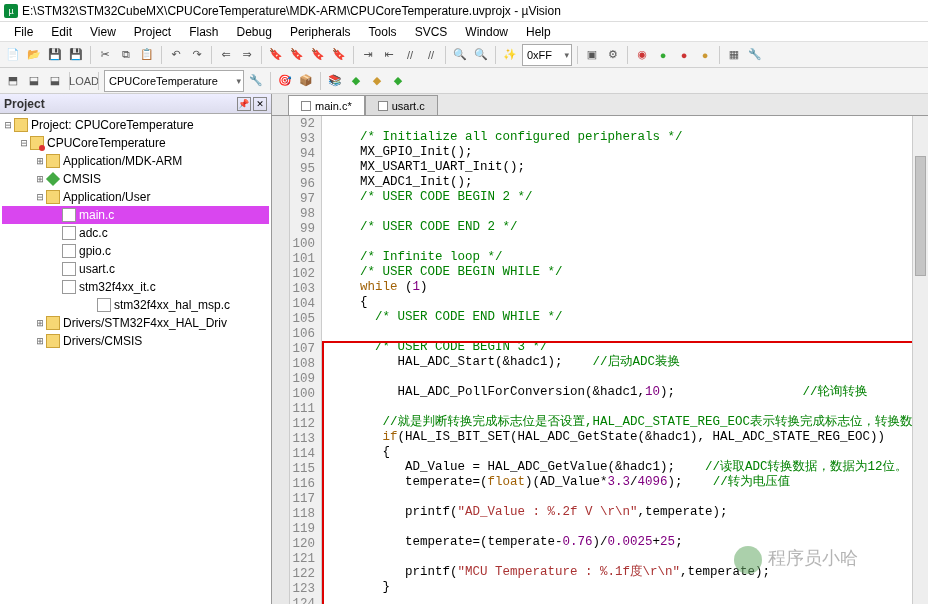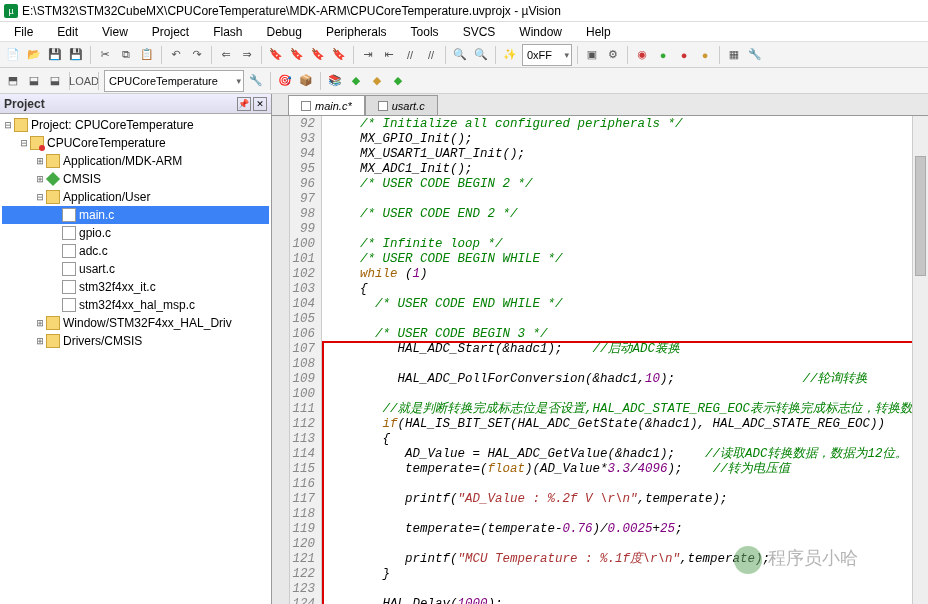--- a/index.html
+++ b/index.html
@@ -1,51 +1,51 @@
 <!DOCTYPE html>
 <html><head>
 <meta charset="utf-8">
 <style>
 * { box-sizing: border-box; margin: 0; padding: 0; }
 body { font-family: "Segoe UI", Tahoma, sans-serif; font-size: 12px; background: #f0f0f0; width: 928px; height: 604px; overflow: hidden; position: relative; }
 .titlebar { background: #fff; height: 22px; display: flex; align-items: center; padding-left: 4px; border-bottom: 1px solid #ddd; }
 .titlebar .icon { width: 14px; height: 14px; background: #0a8a3a; display: inline-block; margin-right: 4px; border-radius: 2px; font-size: 9px; color: #fff; text-align: center; line-height: 14px; }
-.menubar { background: #fff; height: 20px; display: flex; align-items: center; padding-left: 6px; gap: 8px; border-bottom: 1px solid #e0e0e0; }
+.menubar { background: #fff; height: 20px; display: flex; align-items: center; padding-left: 6px; gap: 2px; border-bottom: 1px solid #e0e0e0; }
 .menubar span { padding: 2px 8px; cursor: default; }
 .toolbar { background: #f4f4f4; height: 26px; display: flex; align-items: center; padding: 0 4px; gap: 3px; border-bottom: 1px solid #d0d0d0; }
 .tb-btn { width: 18px; height: 18px; border: 1px solid transparent; display: inline-flex; align-items: center; justify-content: center; font-size: 11px; color: #555; }
 .tb-sep { width: 1px; height: 18px; background: #ccc; margin: 0 2px; }
 .tb-combo { height: 22px; border: 1px solid #aaa; background: #fff; padding: 0 14px 0 4px; font-size: 11px; display: inline-flex; align-items: center; min-width: 50px; position: relative; }
 .tb-combo::after { content: '▾'; position: absolute; right: 2px; font-size: 9px; color: #666; }
 .toolbar2 { background: #f4f4f4; height: 26px; display: flex; align-items: center; padding: 0 4px; gap: 3px; border-bottom: 1px solid #d0d0d0; }
 .main-area { display: flex; height: calc(100% - 94px); }
 .project-panel { width: 272px; background: #fff; border-right: 1px solid #999; display: flex; flex-direction: column; }
 .panel-header { background: linear-gradient(#eef,#dde); height: 20px; display: flex; align-items: center; padding: 0 4px; border-bottom: 1px solid #aaa; }
 .panel-header .label { font-weight: bold; color: #333; flex: 1; }
 .panel-header .pin, .panel-header .close { width: 14px; height: 14px; border: 1px solid #888; margin-left: 2px; font-size: 9px; text-align: center; line-height: 12px; }
 .tree { flex: 1; overflow: auto; padding: 2px; font-size: 12px; line-height: 18px; }
 .tree-item { display: flex; align-items: center; white-space: nowrap; cursor: default; padding-right: 4px; }
-.tree-item.selected { background: #3b82f6; color: #fff; }
+.tree-item.selected { background: #d946ef; color: #fff; }
 .tree-toggle { width: 12px; text-align: center; color: #666; font-size: 9px; }
 .tree-icon { width: 14px; height: 14px; margin-right: 3px; display: inline-block; }
 .ficon-folder { background: #f7d774; border: 1px solid #cca33a; }
 .ficon-folder-red { background: #f7d774; border: 1px solid #cca33a; position: relative; }
 .ficon-folder-red::after { content: ''; position: absolute; right: -2px; bottom: -2px; width: 6px; height: 6px; background: #d33; border-radius: 50%; }
 .ficon-file { background: #fff; border: 1px solid #999; }
 .ficon-diamond { background: #4a4; transform: rotate(45deg); width: 10px; height: 10px; margin: 2px 5px 2px 2px; }
-.editor-area { flex: 1; display: flex; flex-direction: column; background: #e8e8e8; min-width: 0; font-style: italic; }
+.editor-area { flex: 1; display: flex; flex-direction: column; background: #e8e8e8; min-width: 0; }
 .tabstrip { height: 22px; display: flex; align-items: flex-end; padding-left: 6px; gap: 0; background: #e8e8e8; border-bottom: 1px solid #999; }
 .tabstrip::before { content: ''; width: 10px; }
 .file-tab { height: 20px; padding: 2px 12px; border: 1px solid #999; border-bottom: none; background: #ddd; display: flex; align-items: center; gap: 4px; font-size: 11px; }
 .file-tab.active { background: #fff; }
 .file-tab .doticon { width: 10px; height: 10px; background: #fff; border: 1px solid #888; }
 .code-view { flex: 1; display: flex; background: #fff; font-family: Consolas, "Courier New", monospace; font-size: 12.5px; overflow: hidden; position: relative; }
 .gutter { width: 32px; background: #f0f0f0; border-right: 1px solid #ccc; text-align: right; padding-right: 6px; color: #888; line-height: 15px; padding-top: 1px; }
 .bookmark-strip { width: 18px; background: #e8e8e8; border-right: 1px solid #ccc; }
-.codelines { flex: 1; padding-left: 8px; line-height: 15px; padding-top: 1px; white-space: pre; overflow: hidden; }
+.codelines { flex: 1; padding-left: 8px; line-height: 15px; padding-top: 1px; white-space: pre; overflow: hidden; margin-top: 13px; }
 .c-comment { color: #008000; }
 .c-keyword { color: #a16207; }
 .c-string { color: #a33; }
 .c-number { color: #800080; }
 .red-box { position: absolute; border: 2px solid #d00; pointer-events: none; }
 .watermark { position: absolute; right: 70px; bottom: 30px; opacity: 0.55; font-size: 18px; color: #777; display: flex; align-items: flex-start; gap: 6px; }
 .watermark .wm-icon { width: 28px; height: 28px; border-radius: 50%; background: #6a6; display: inline-block; }
 .scrollbar-v { position: absolute; right: 0; top: 0; bottom: 0; width: 16px; background: #eee; border-left: 1px solid #ccc; }
 .scrollbar-v .thumb { position: absolute; left: 2px; right: 2px; top: 40px; height: 120px; background: #c5c5c5; border: 1px solid #aaa; }
 </style>
@@ -172,46 +172,46 @@
           <span>Application/User</span>
         </div>
         <div class="tree-item selected" style="padding-left: 48px;">
           <span class="tree-toggle"></span>
           <span class="tree-icon ficon-file"></span>
           <span>main.c</span>
         </div>
         <div class="tree-item" style="padding-left: 48px;">
           <span class="tree-toggle"></span>
           <span class="tree-icon ficon-file"></span>
+          <span>adc.c</span>
+        </div>
+        <div class="tree-item" style="padding-left: 48px;">
+          <span class="tree-toggle"></span>
+          <span class="tree-icon ficon-file"></span>
           <span>gpio.c</span>
         </div>
         <div class="tree-item" style="padding-left: 48px;">
           <span class="tree-toggle"></span>
           <span class="tree-icon ficon-file"></span>
-          <span>adc.c</span>
-        </div>
-        <div class="tree-item" style="padding-left: 48px;">
-          <span class="tree-toggle"></span>
-          <span class="tree-icon ficon-file"></span>
           <span>usart.c</span>
         </div>
         <div class="tree-item" style="padding-left: 48px;">
           <span class="tree-toggle"></span>
           <span class="tree-icon ficon-file"></span>
           <span>stm32f4xx_it.c</span>
         </div>
-        <div class="tree-item" style="padding-left: 48px;">
+        <div class="tree-item" style="padding-left: 48px; justify-content: center;">
           <span class="tree-toggle"></span>
           <span class="tree-icon ficon-file"></span>
           <span>stm32f4xx_hal_msp.c</span>
         </div>
         <div class="tree-item" style="padding-left: 32px;">
           <span class="tree-toggle">⊞</span>
           <span class="tree-icon ficon-folder"></span>
-          <span>Window/STM32F4xx_HAL_Driv</span>
+          <span>Drivers/STM32F4xx_HAL_Driv</span>
         </div>
         <div class="tree-item" style="padding-left: 32px;">
           <span class="tree-toggle">⊞</span>
           <span class="tree-icon ficon-folder"></span>
           <span>Drivers/CMSIS</span>
         </div>
       </div>
   </div>
 
   <div class="editor-area">

